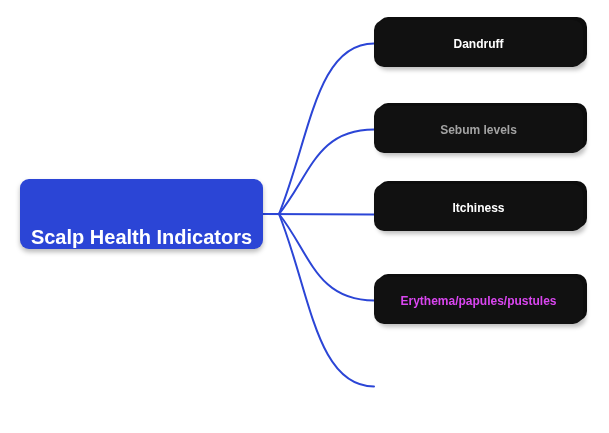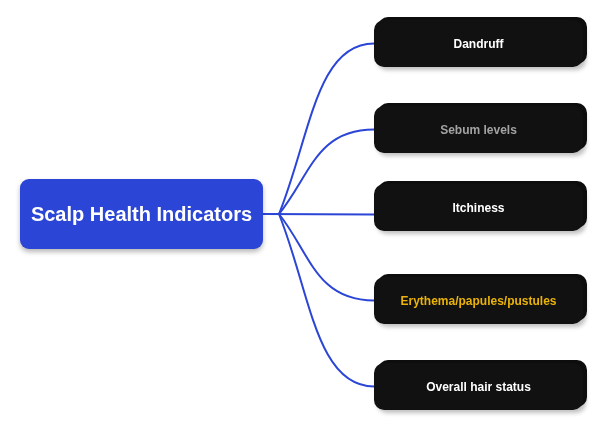--- a/index.html
+++ b/index.html
@@ -67,32 +67,29 @@
 
 <div id="canvas" style="background: rgb(255, 255, 255);">
   <svg id="links" width="609" height="433" viewBox="0 0 609 433" aria-hidden="true">
       <path d="M263,214 L279,214 C310,137.27499999999998 316,43.5 374,43.5" fill="none" stroke="#2b45d6" stroke-width="2" stroke-linecap="round"></path>
       <path d="M263,214 L279,214 C310,175.975 316,129.5 374,129.5" fill="none" stroke="#2b45d6" stroke-width="2" stroke-linecap="round"></path>
       <path d="M263,214 L374,214.5" fill="none" stroke="#2b45d6" stroke-width="2" stroke-linecap="round"></path>
       <path d="M263,214 L279,214 C310,252.925 316,300.5 374,300.5" fill="none" stroke="#2b45d6" stroke-width="2" stroke-linecap="round"></path>
       <path d="M263,214 L279,214 C310,291.625 316,386.5 374,386.5" fill="none" stroke="#2b45d6" stroke-width="2" stroke-linecap="round"></path>
     </svg>
 
-  <div class="node node-root" style="background: rgb(43, 69, 214);">
+  <div class="node node-root" style="background: rgb(43, 69, 214); align-items: flex-end;">
     <span class="label" style="color: rgb(255, 255, 255);">Scalp Health Indicators</span>
   </div>
 
 <div class="node node-child" style="top: 20px; background: rgb(17, 17, 17);">
       <span class="label" style="color: rgb(255, 255, 255);">Dandruff</span>
     </div>
     <div class="node node-child" style="top: 106px; background: rgb(17, 17, 17);">
       <span class="label" style="color: #a3a3a3;">Sebum levels</span>
     </div>
     <div class="node node-child" style="top: 184px; background: rgb(17, 17, 17);">
       <span class="label" style="color: rgb(255, 255, 255);">Itchiness</span>
     </div>
     <div class="node node-child" style="top: 277px; background: rgb(17, 17, 17);">
-      <span class="label" style="color: #eab308;">Erythema/papules/pustules</span>
-    </div>
-    <div class="node node-child" style="top: 363px; background: rgb(17, 17, 17);">
-      <span class="label" style="color: rgb(255, 255, 255);">Overall hair status</span>
+      <span class="label" style="color: #d946ef;">Erythema/papules/pustules</span>
     </div>
   </div>
 
 </body></html>

